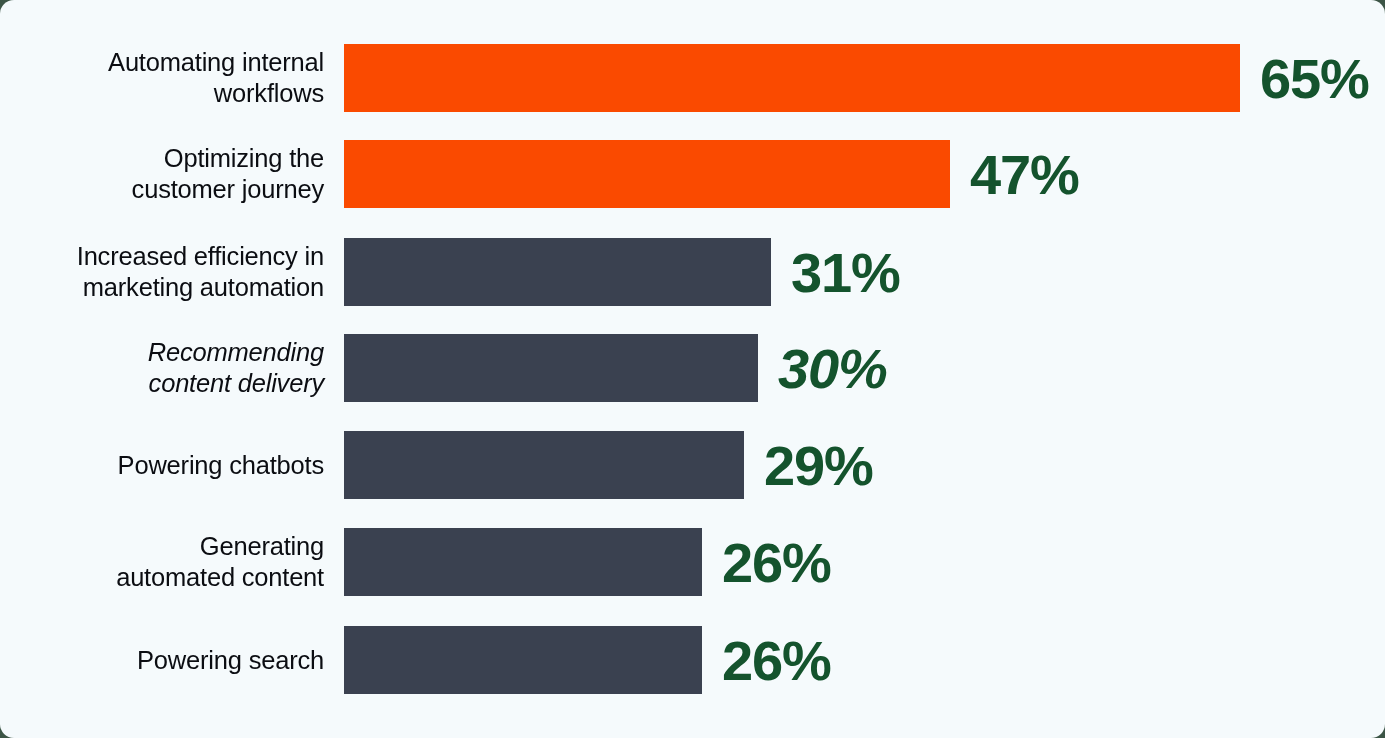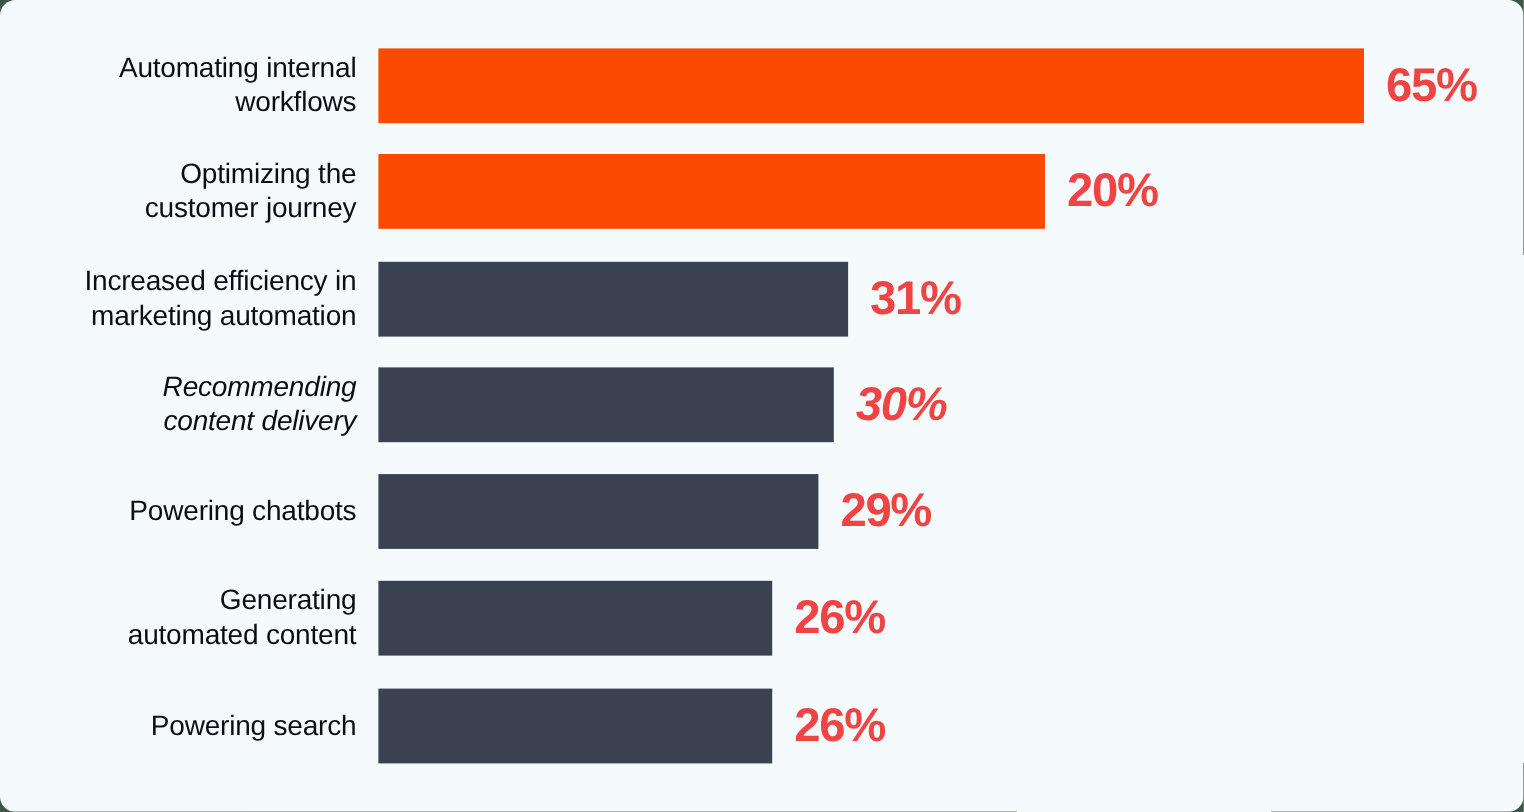--- a/index.html
+++ b/index.html
@@ -65,25 +65,25 @@
 
   .bar {
     height: 68px;
     display: block;
   }
 
   .bar-value {
     position: absolute;
     top: 50%;
     transform: translateY(-50%);
-    font-size: 43px;
+    font-size: 56px;
     line-height: 43px;
     font-weight: 700;
     letter-spacing: -1.2px;
-    color: #ef4444;
+    color: #14532d;
     white-space: nowrap;
   }
 </style>
 </head>
 <body>
 
 <div id="chart-card">
   <div class="bars-wrap">
 
     <div class="bar-row" style="top:44px;">
@@ -93,21 +93,21 @@
         <span class="bar" style="width:896px;background:#fa4a00;"></span>
         <span class="bar-value" style="left:916px;">65%</span>
       </div>
     </div>
 
     <div class="bar-row" style="top:140px;">
       <div class="cat-label">Optimizing the
 customer journey</div>
       <div class="bar-track">
         <span class="bar" style="width:606px;background:#fa4a00;"></span>
-        <span class="bar-value" style="left:626px;">20%</span>
+        <span class="bar-value" style="left:626px;">47%</span>
       </div>
     </div>
 
     <div class="bar-row" style="top:238px;">
       <div class="cat-label">Increased efficiency in
 marketing automation</div>
       <div class="bar-track">
         <span class="bar" style="width:427px;background:#3a4150;"></span>
         <span class="bar-value" style="left:447px;">31%</span>
       </div>

